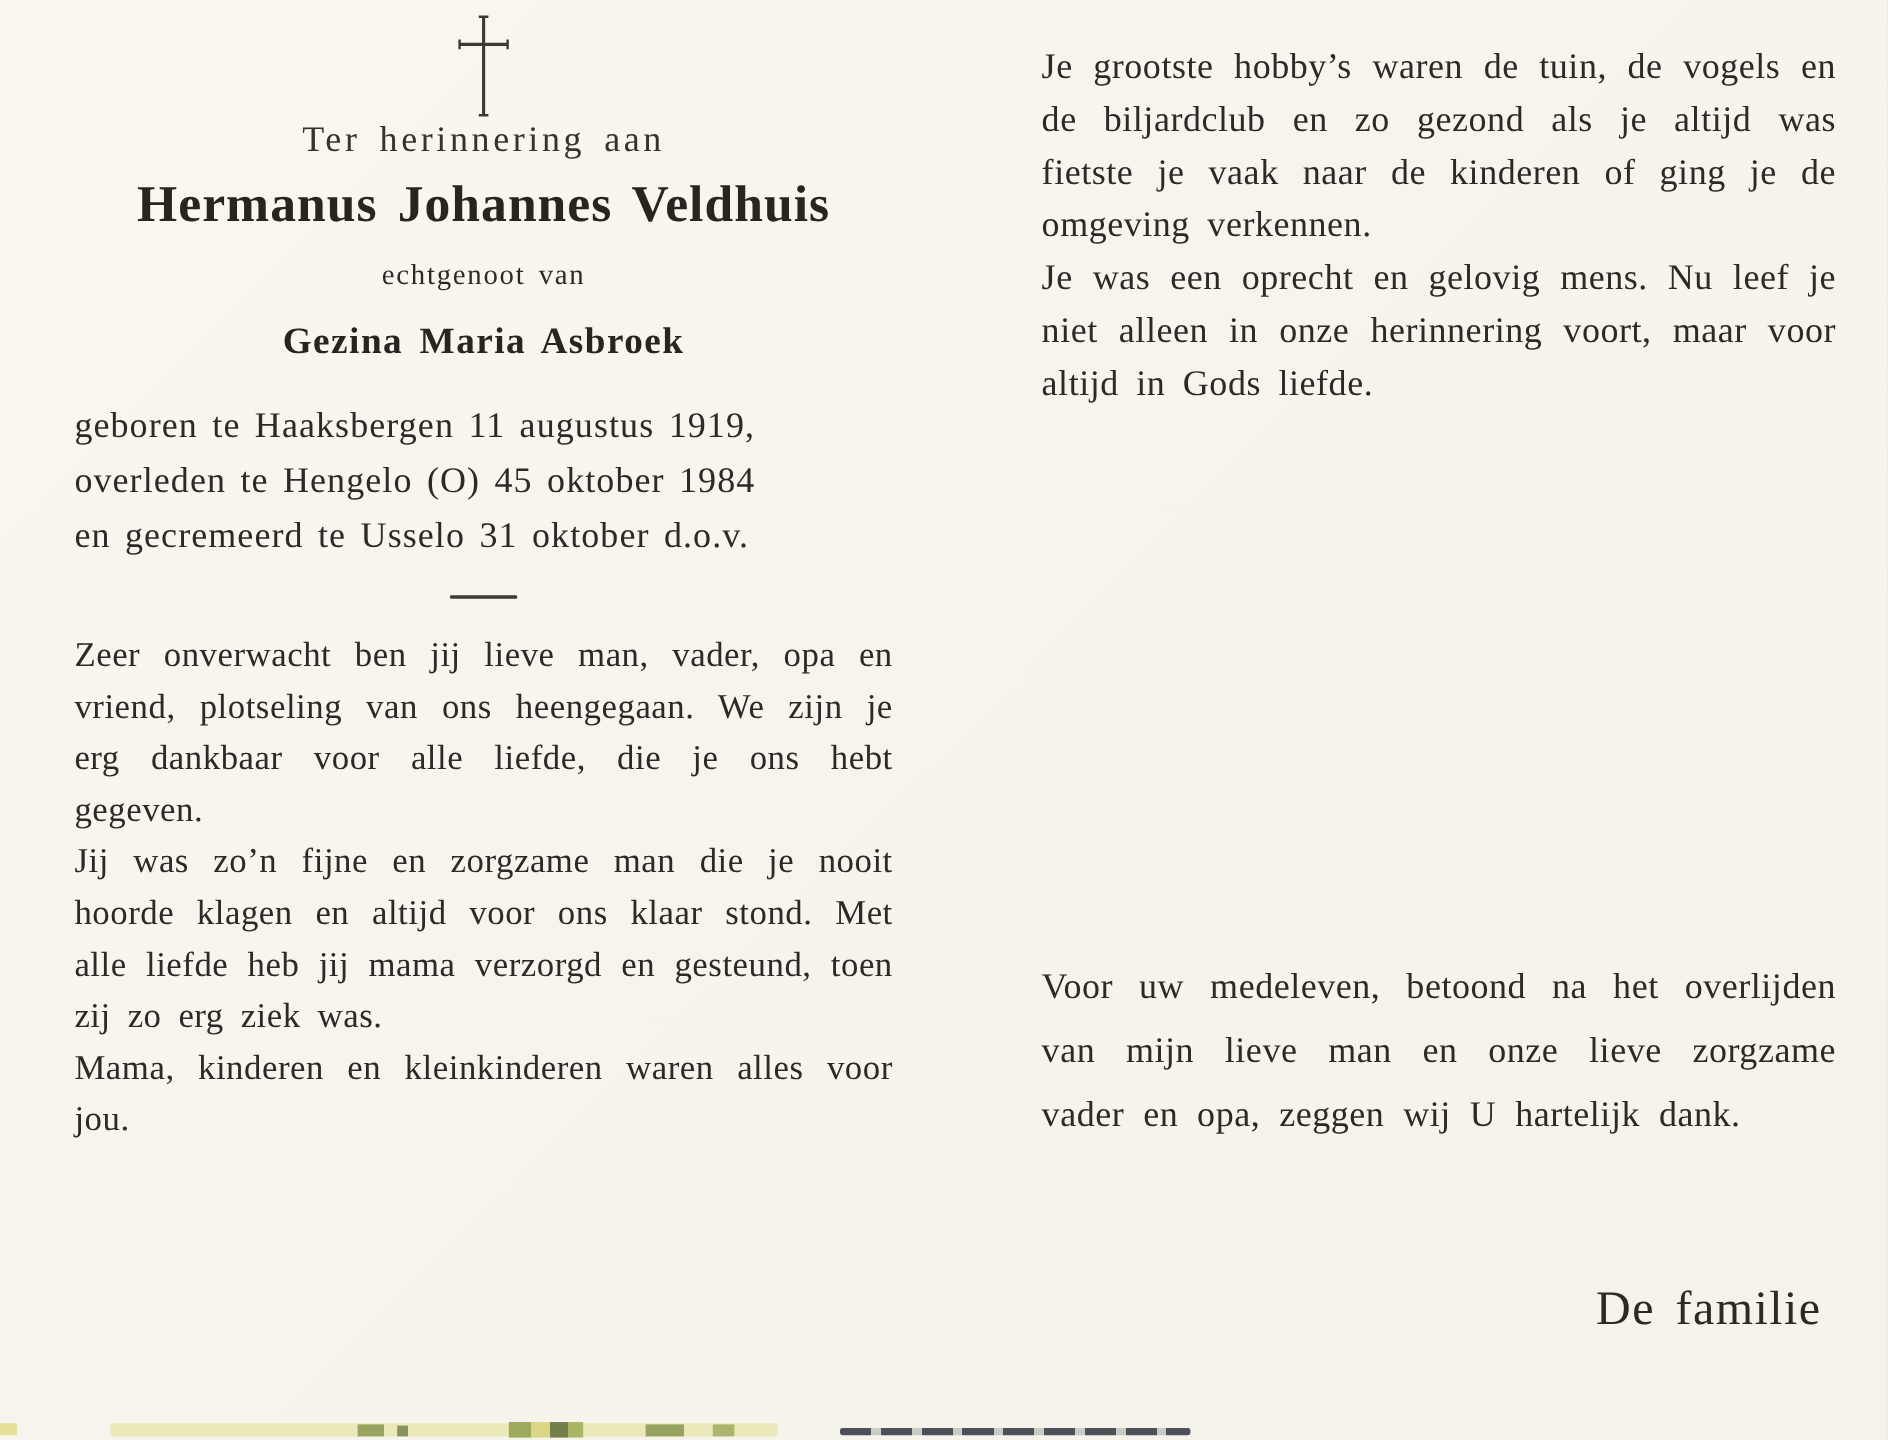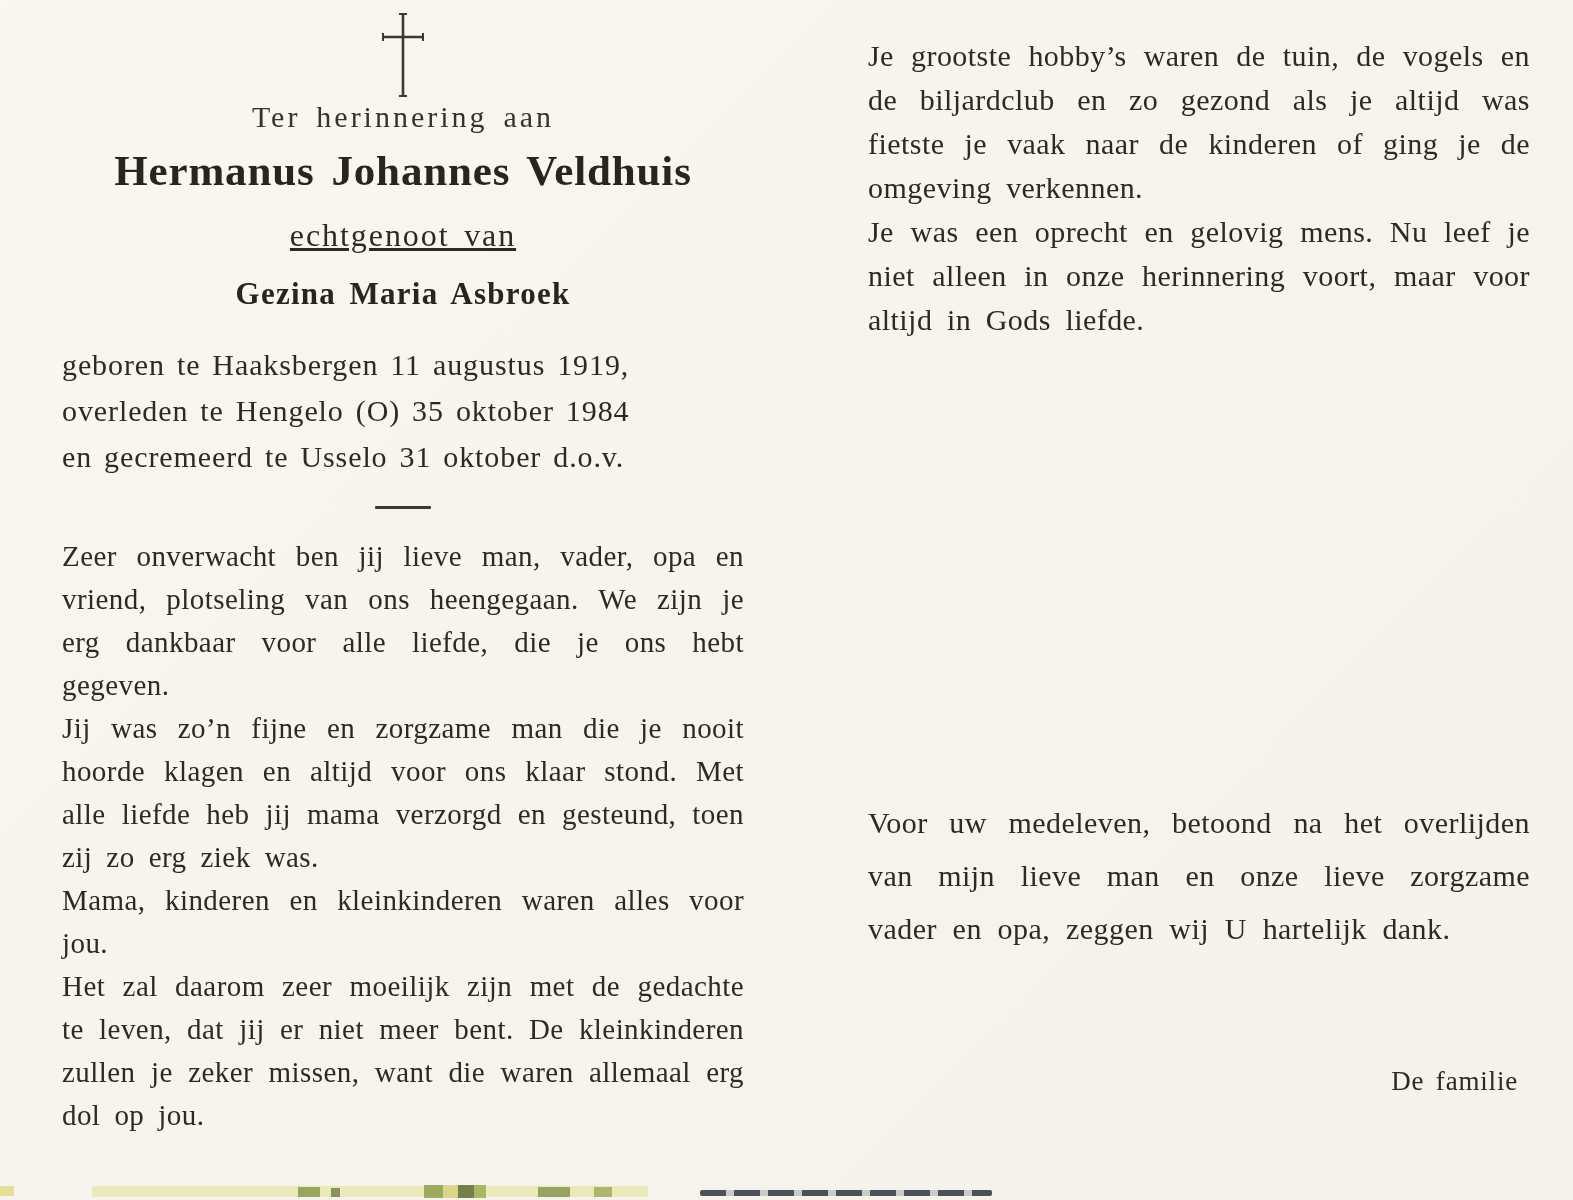--- a/index.html
+++ b/index.html
@@ -42,25 +42,24 @@
     text-align: center;
     font-size: 43px;
     font-weight: bold;
     letter-spacing: 0.02em;
     word-spacing: 0.12em;
     margin-top: 12px;
     color: #26251f;
   }
   .relation-line {
     text-align: center;
-    font-size: 32px;
+    font-size: 24px;
     letter-spacing: 0.06em;
     word-spacing: 0.15em;
     margin-top: 22px;
-    text-decoration: underline;
   }
   .spouse-name {
     text-align: center;
     font-size: 31px;
     font-weight: bold;
     letter-spacing: 0.04em;
     word-spacing: 0.15em;
     margin-top: 22px;
     color: #26251f;
   }
@@ -115,21 +114,21 @@
     font-size: 30px;
     line-height: 53px;
     letter-spacing: 0.015em;
     text-align: justify;
     word-spacing: 0.26em;
   }
   .signature {
     position: absolute;
     right: 12px;
     top: 1062px;
-    font-size: 27px;
+    font-size: 40px;
     letter-spacing: 0.03em;
     word-spacing: 0.15em;
   }
 
   
   .artifact { position: absolute; pointer-events: none; }
   .a-yellowband { left: 92px; top: 1186px; width: 556px; height: 11px;
     background: rgba(226, 224, 146, 0.55); border-radius: 2px; }
   .a-speck-left { left: 0px; top: 1186px; width: 14px; height: 10px;
     background: rgba(222, 214, 120, 0.7); }
@@ -165,31 +164,30 @@
     <div class="intro-line">Ter herinnering aan</div>
 
     <div class="deceased-name">Hermanus Johannes Veldhuis</div>
 
     <div class="relation-line">echtgenoot van</div>
 
     <div class="spouse-name">Gezina Maria Asbroek</div>
 
     <div class="dates-block">
       <div>geboren te Haaksbergen 11 augustus 1919,</div>
-      <div>overleden te Hengelo (O) 35 oktober 1984</div>
+      <div>overleden te Hengelo (O) 45 oktober 1984</div>
       <div>en gecremeerd te Usselo 31 oktober d.o.v.</div>
     </div>
 
     <div class="divider"></div>
 
     <div class="body-text">
       <p>Zeer onverwacht ben jij lieve man, vader, opa en vriend, plotseling van ons heengegaan. We zijn je erg dankbaar voor alle liefde, die je ons hebt gegeven.</p>
       <p>Jij was zo’n fijne en zorgzame man die je nooit hoorde klagen en altijd voor ons klaar stond. Met alle liefde heb jij mama verzorgd en gesteund, toen zij zo erg ziek was.</p>
       <p>Mama, kinderen en kleinkinderen waren alles voor jou.</p>
-      <p>Het zal daarom zeer moeilijk zijn met de gedachte te leven, dat jij er niet meer bent. De kleinkinderen zullen je zeker missen, want die waren allemaal erg dol op jou.</p>
     </div>
 
   </div>
 
   <div class="col-right">
 
     <div class="right-top">
       <p>Je grootste hobby’s waren de tuin, de vogels en de biljardclub en zo gezond als je altijd was fietste je vaak naar de kinderen of ging je de omgeving verkennen.</p>
       <p>Je was een oprecht en gelovig mens. Nu leef je niet alleen in onze herinnering voort, maar voor altijd in Gods liefde.</p>
     </div>

